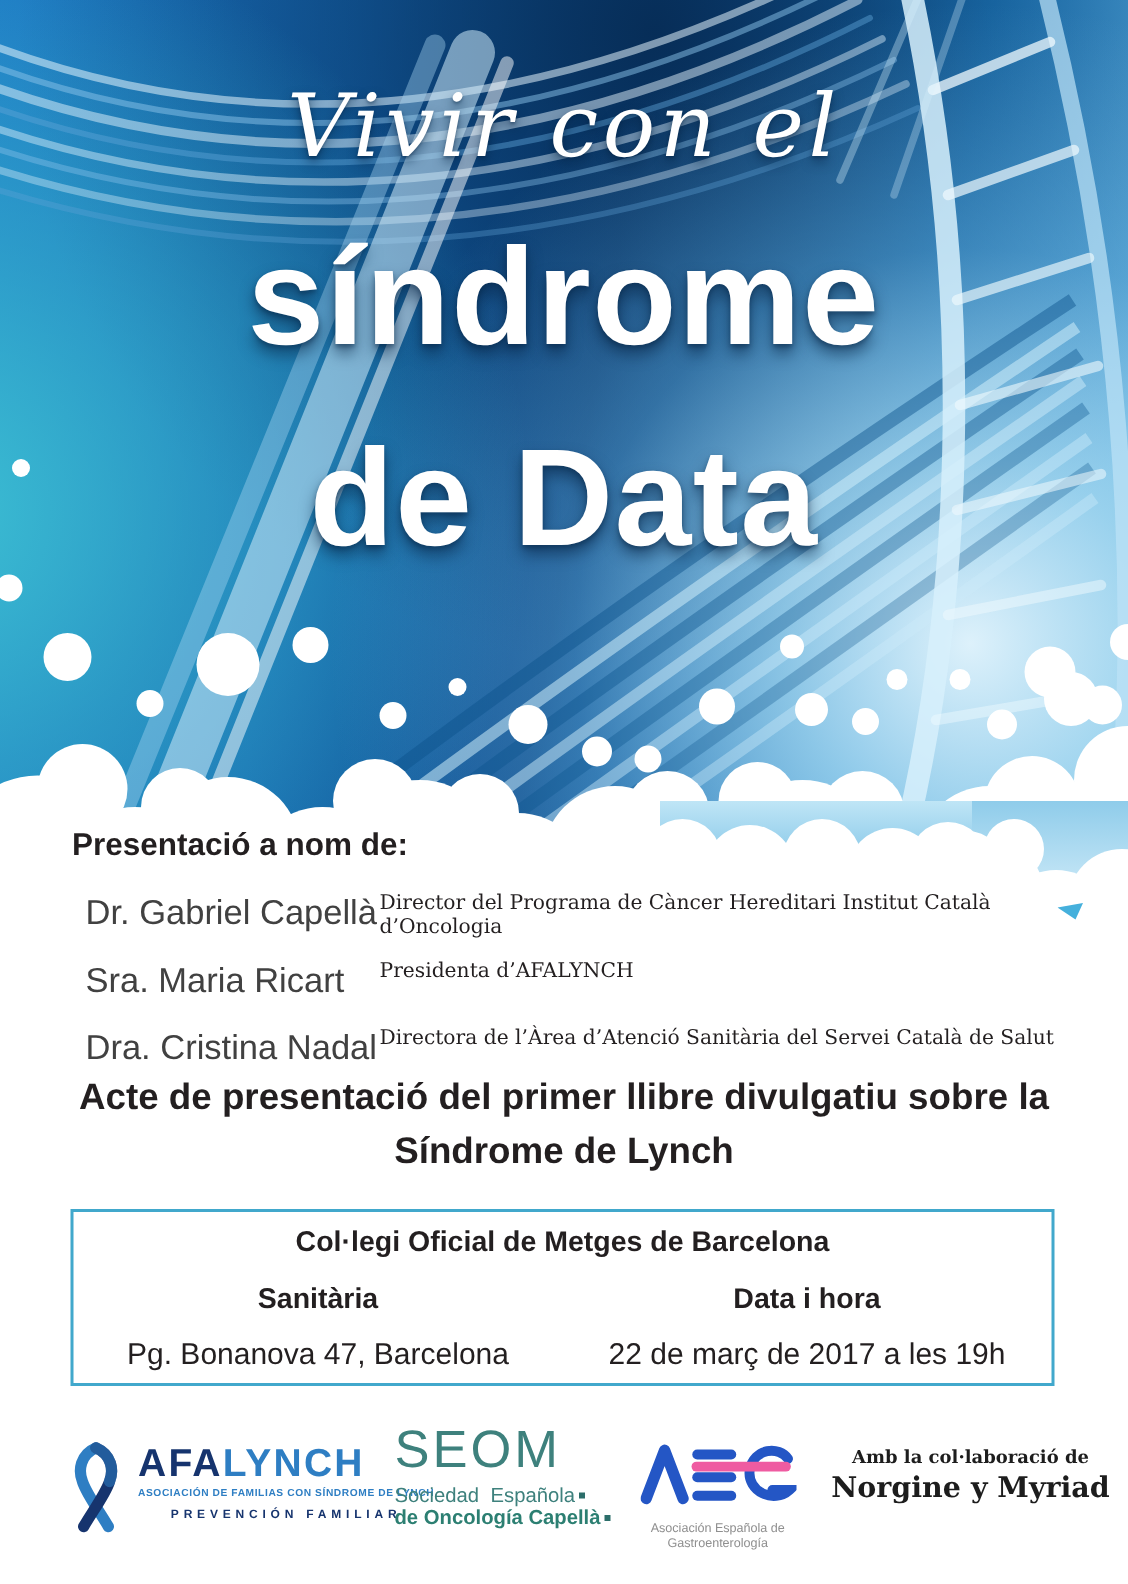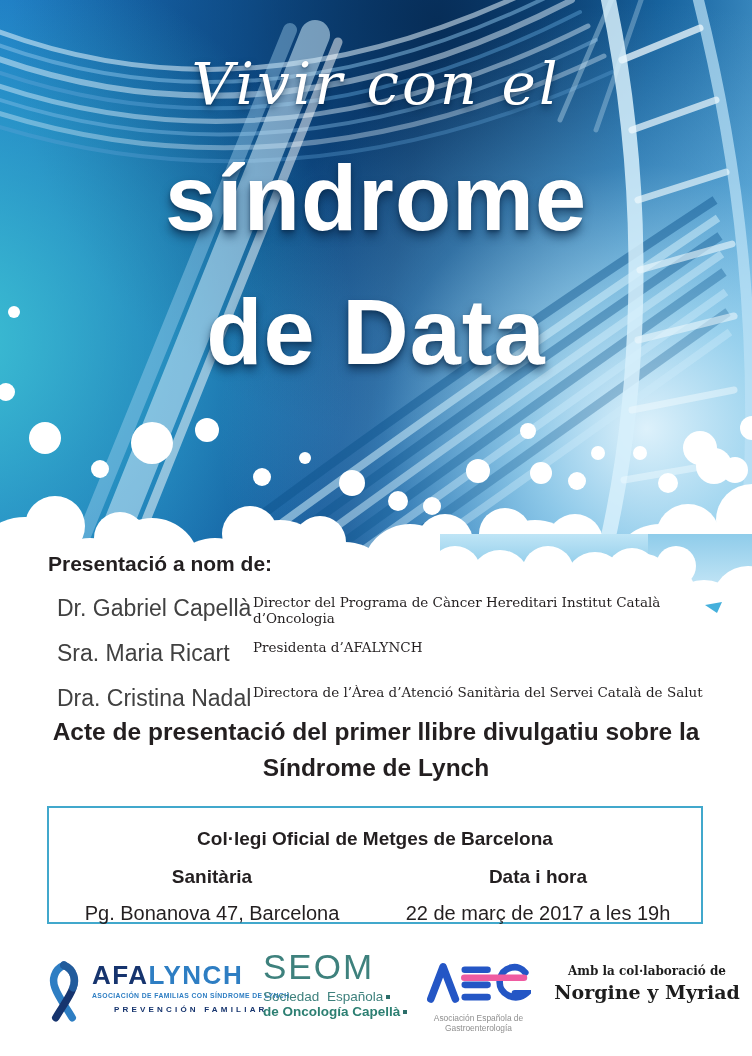--- a/index.html
+++ b/index.html
@@ -41,21 +41,21 @@
   .presenters{position:absolute;left:48px;top:552px;width:668px;}
   .presenters h2{font-size:21px;font-weight:bold;color:var(--ink);margin-bottom:18px;}
   .presenter-row{display:flex;align-items:flex-start;margin-left:9px;margin-bottom:17px;height:28px;}
   .presenter-name{width:196px;flex-shrink:0;font-size:23px;color:#414141;line-height:28px;}
   .presenter-role{font-family:"DejaVu Serif",serif;font-size:13.5px;color:var(--ink);}
 
   .event-title{position:absolute;left:0;top:714px;width:100%;text-align:center;
     font-size:24.5px;font-weight:bold;line-height:36px;color:var(--ink);}
 
   .venue-box{position:absolute;left:47px;top:806px;width:656px;height:118px;
-    border:2px solid var(--accent);padding-top:20px;text-align:center;}
+    border:2px solid var(--accent);padding-top:10px;text-align:center;}
   .venue-name{font-size:19px;font-weight:bold;}
   .venue-cols{display:flex;margin-top:16px;}
   .venue-col{width:50%;}
   .venue-label{font-size:19px;font-weight:bold;}
   .venue-value{margin-top:14px;font-size:20px;}
 
   
   .footer{position:absolute;left:0;top:938px;width:752px;height:110px;}
   .afalynch{position:absolute;left:46px;top:20px;display:flex;gap:10px;align-items:flex-start;}
   .afalynch-text{padding-top:4px;}

